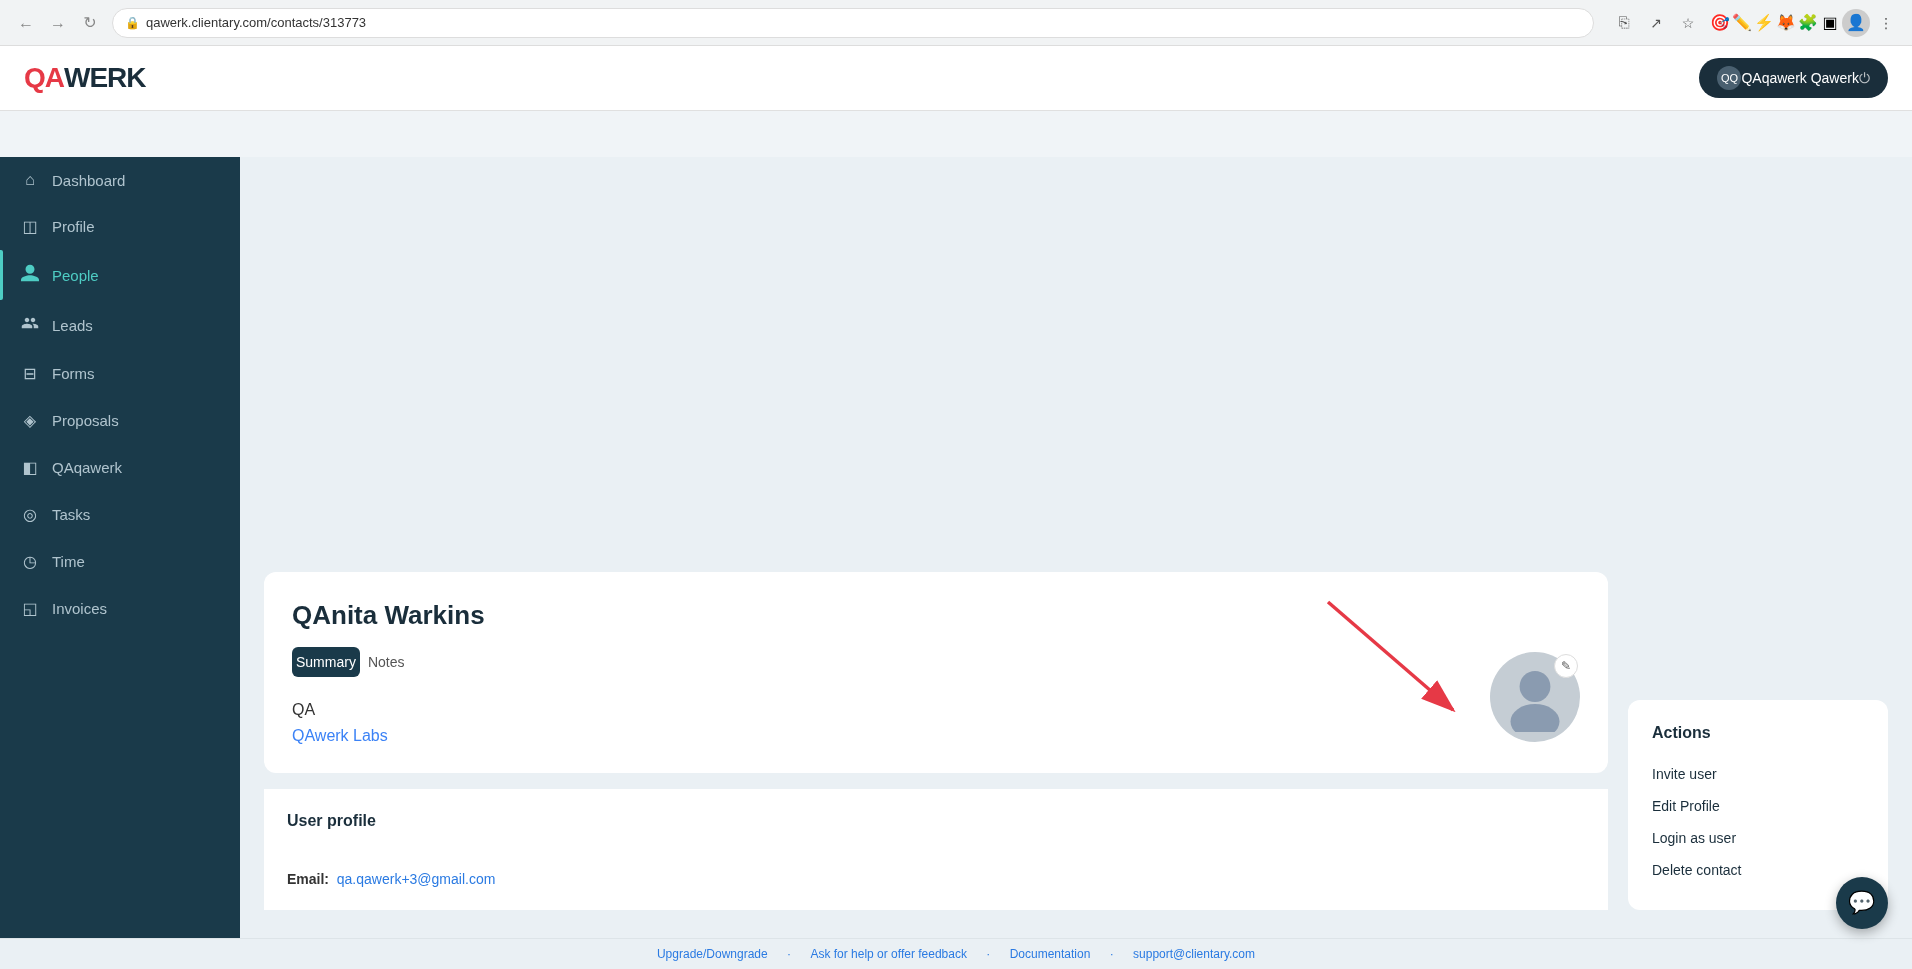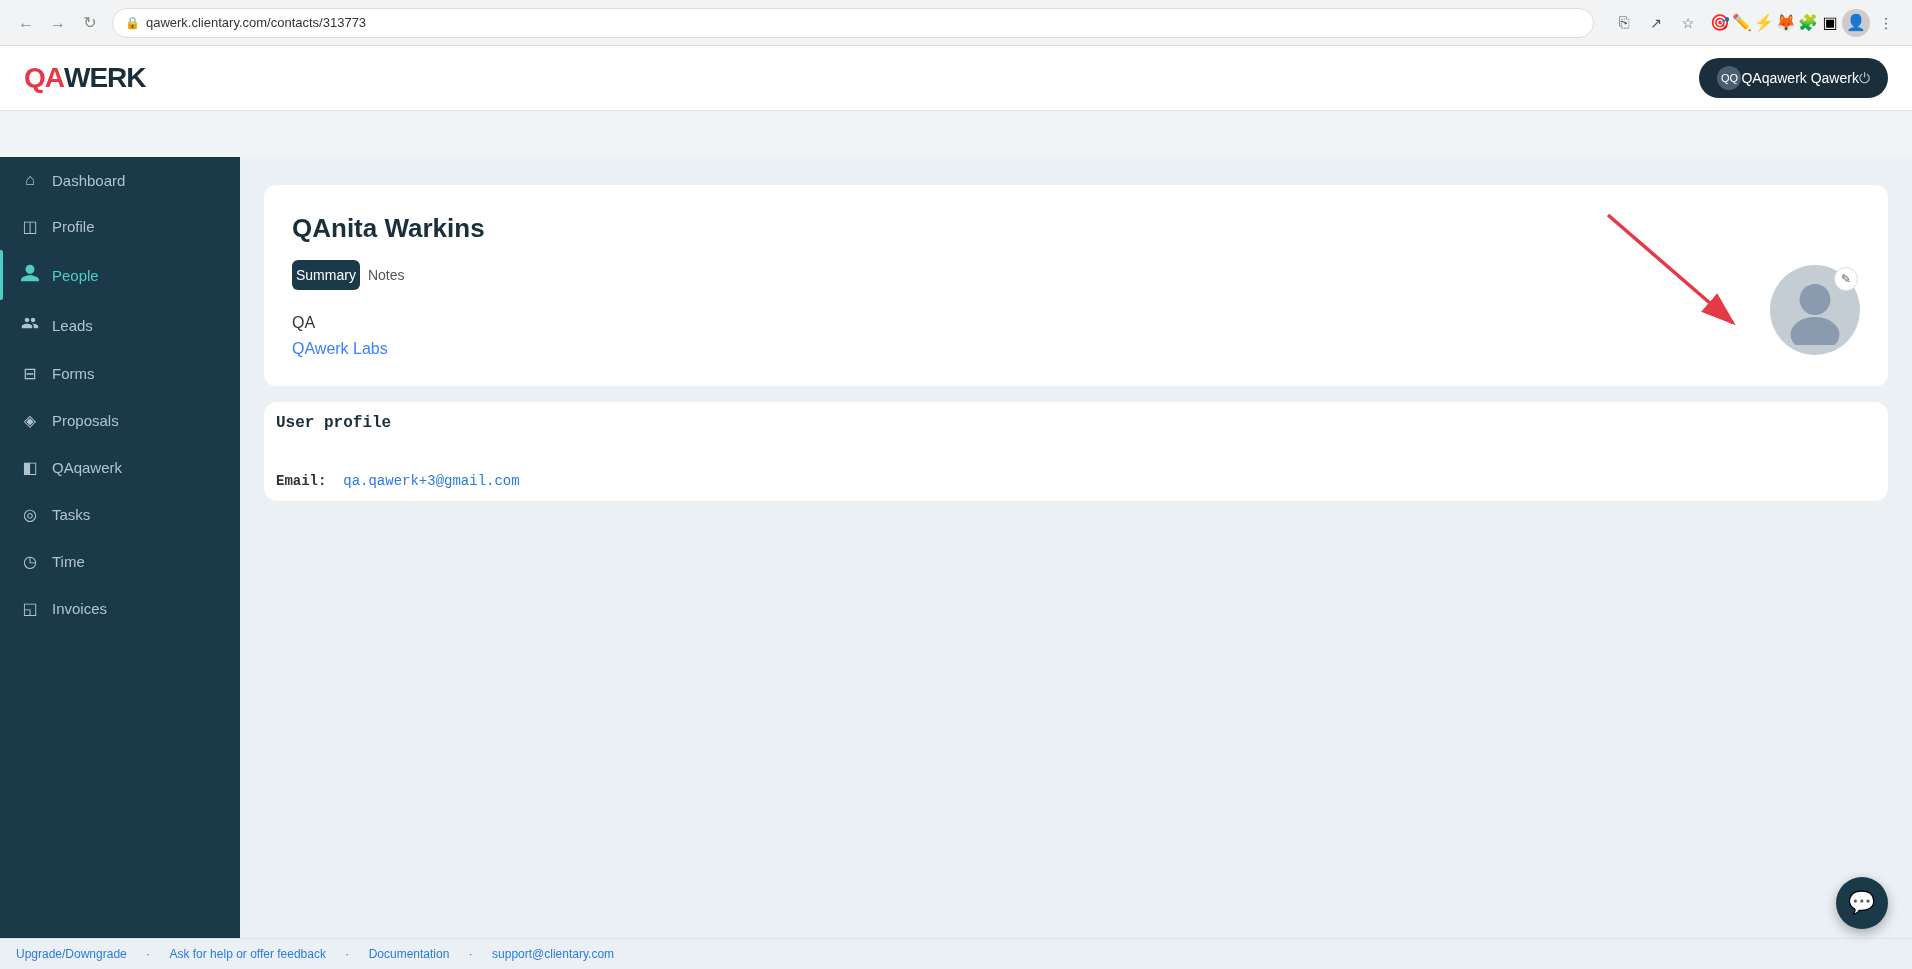--- a/index.html
+++ b/index.html
@@ -112,21 +112,21 @@
     .sidebar-icon { font-size: 16px; width: 20px; text-align: center; }
 
     
     .content-area {
       flex: 1;
       background: #eaf0f4;
       overflow-y: auto;
       padding: 28px 24px;
       display: flex;
       gap: 20px;
-      align-items: flex-start;
+      align-items: flex-end;
     }
 
     .main-column { flex: 1; display: flex; flex-direction: column; gap: 16px; }
 
     
     .profile-card {
       background: white;
       border-radius: 12px;
       padding: 28px;
       position: relative;
@@ -191,23 +191,22 @@
       position: absolute;
       right: 120px;
       top: 20px;
       pointer-events: none;
     }
     .arrow-annotation svg { overflow: visible; }
 
     
     .user-profile-card {
       background: white;
-      border-radius: 13px;
-      padding: 12px;
-      font-family: Liberation Mono, monospace;
+      border-radius: 0;
+      padding: 23px;
     }
     .user-profile-title {
       font-size: 16px;
       font-weight: 600;
       color: #1a2e3b;
       margin-bottom: 16px;
     }
     .user-profile-email { font-size: 14px; color: #333; margin-top: 41px; }
     .user-profile-email a { color: #2a7ae2; text-decoration: none; }
 
@@ -234,20 +233,21 @@
       text-decoration: none;
       border: none;
       background: none;
       width: 100%;
       text-align: left;
     }
 
     
     .footer {
       background: #eaf0f4;
+      text-align: center;
       padding: 8px;
       font-size: 12px;
       color: #2a7ae2;
       border-top: 1px solid #dde4e8;
     }
     .footer span { margin: 0 8px; cursor: pointer; }
 
     
     .chat-widget {
       position: fixed;
@@ -399,20 +399,27 @@
 
         <div class="user-profile-card">
           <h2 class="user-profile-title">User profile</h2>
           <p class="user-profile-email">
             <strong>Email:</strong>
             &nbsp;<a href="#">qa.qawerk+3@gmail.com</a>
           </p>
         </div>
       </div>
 
+      <div class="actions-panel">
+        <h2 class="actions-title">Actions</h2>
+        <button class="action-link">Invite user</button>
+        <button class="action-link">Edit Profile</button>
+        <button class="action-link">Login as user</button>
+        <button class="action-link">Delete contact</button>
+      </div>
     </div>
   </div>
 </div>
 
 <div class="footer">
   <span>Upgrade/Downgrade</span>
   <span> · </span>
   <span>Ask for help or offer feedback</span>
   <span> · </span>
   <span>Documentation</span>

